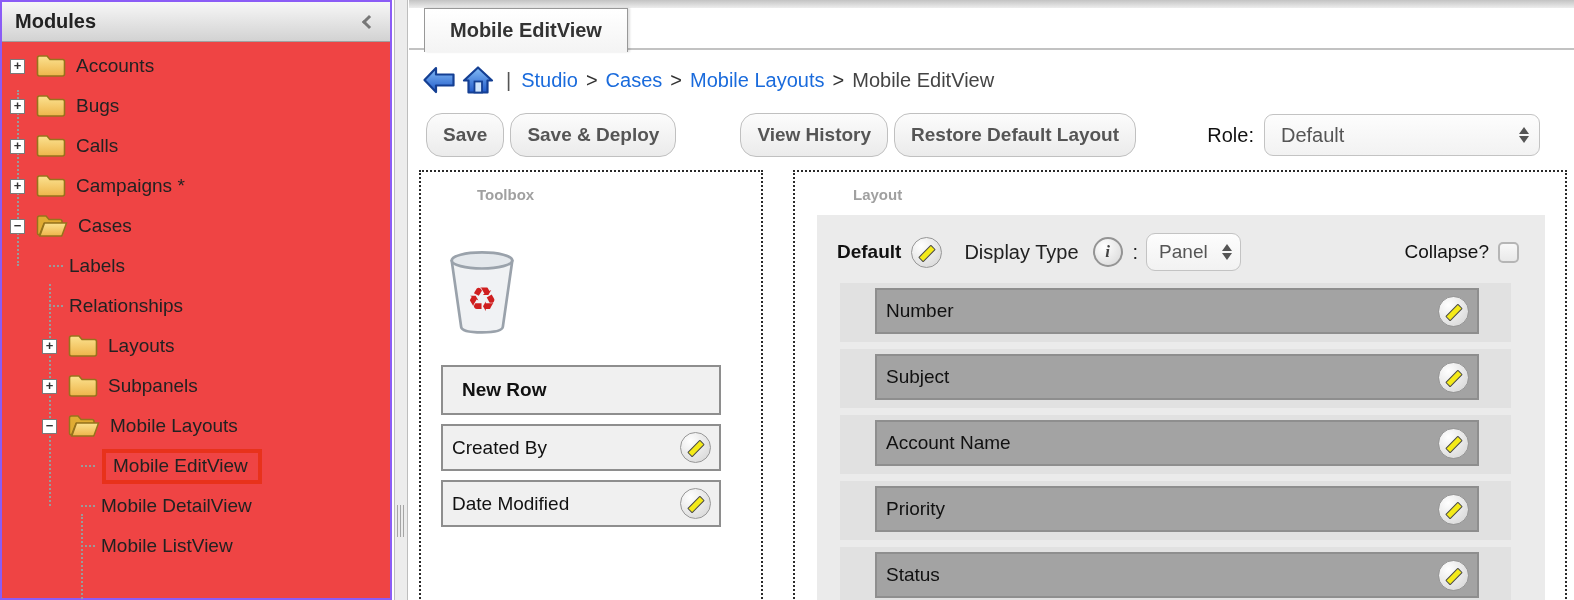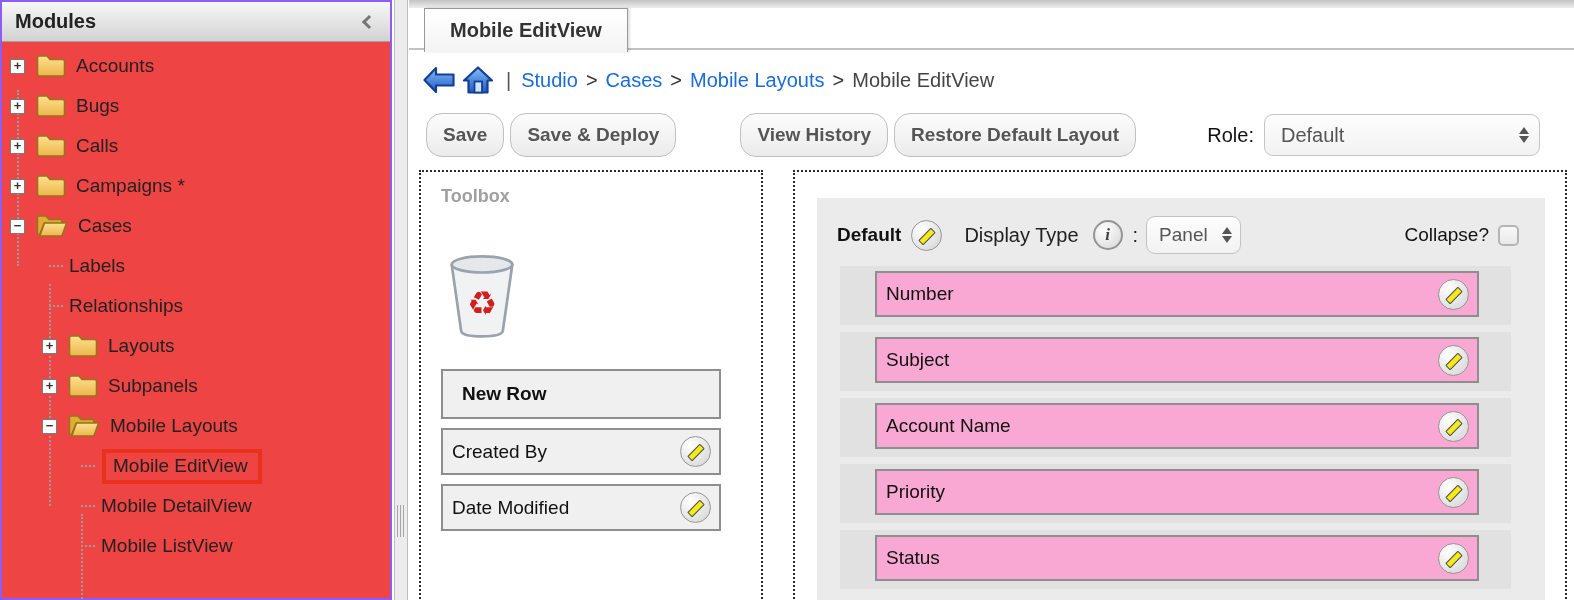--- a/index.html
+++ b/index.html
@@ -67,21 +67,21 @@
   .select { display:flex; align-items:center; border:1px solid #c3c3c3; border-radius:9px;
             background:linear-gradient(#fdfdfd,#f2f2f2); padding:7px 10px 7px 16px;
             font-size:20px; color:#555; cursor:pointer; }
   .select.role { width:276px; }
   .select.small { padding:5px 8px 5px 12px; font-size:19px; }
   .spin { margin-left:auto; display:flex; flex-direction:column; align-items:center; padding-left:14px; }
   .spin .up { width:0; height:0; border:5px solid transparent; border-bottom:7px solid #555; margin-bottom:2px; }
   .spin .dn { width:0; height:0; border:5px solid transparent; border-top:7px solid #555; }
 
   
-  .panel-title { font-size:18px; font-weight:bold; color:#a0a0a0; }
+  .panel-title { font-size:15px; font-weight:bold; color:#a0a0a0;margin-left:36px; }
   .toolbox { position:absolute; left:10px; top:170px; bottom:-10px; width:344px;
              border:2px dotted #2a2a2a; padding:14px 20px; background:#fff; }
   .trash { margin:46px 0 0 2px; cursor:pointer; }
   .tool-items { margin-top:26px; }
   .tool-item { width:280px; background:#f0f0f0; border:2px solid #8e8e8e; margin-bottom:9px;
                display:flex; align-items:center; font-size:19px; color:#111;
                padding:6px 8px 6px 9px; min-height:40px; cursor:grab; }
   .tool-item.newrow { font-weight:bold; min-height:50px; padding-left:19px; }
   .tool-item.filler { min-height:34px; }
   .tool-item .pencil { margin-left:auto; }
@@ -97,21 +97,21 @@
           background:radial-gradient(circle at 35% 30%,#ffffff,#d6d6d6);
           display:flex; align-items:center; justify-content:center;
           font:italic bold 17px "Liberation Serif", serif; color:#444; cursor:pointer; }
   .colon { font-size:20px; color:#222; margin:0 8px 0 10px; }
   .collapse-wrap { margin-left:auto; display:flex; align-items:center; }
   .collapse-label { font-size:19px; color:#111; margin-right:9px; }
   .checkbox { width:21px; height:21px; border:2px solid #b5b5b5; border-radius:5px;
               background:linear-gradient(#f8f8f8,#e9e9e9); cursor:pointer; }
   .bands { padding:0 34px 0 23px; }
   .band { background:#e1e1e1; padding:5px 32px 8px 35px; margin-bottom:7px; }
-  .fbox { background:#f9a8d4; border:2px solid #8e8e8e; min-height:46px; display:flex;
+  .fbox { background:#a3a3a3; border:2px solid #8e8e8e; min-height:46px; display:flex;
           align-items:center; padding:4px 8px 4px 9px; font-size:19px; color:#111; cursor:grab; }
   .fbox .pencil { margin-left:auto; }
 
   .pencil { width:31px; height:31px; border-radius:50%; border:1px solid #979797; flex:0 0 31px;
             background:radial-gradient(circle at 32% 28%,#ffffff,#d2d2d2); position:relative; cursor:pointer; }
   .pencil::before { content:''; position:absolute; left:6px; top:12px; width:16px; height:5px;
                     background:#f4ea18; border:1px solid #4a4a4a; border-radius:1px;
                     transform:rotate(-45deg); }
 </style>
 </head>
@@ -287,20 +287,21 @@
         <span class="pencil"></span>
       </div>
       <div class="tool-item">
         <span>Date Modified</span>
         <span class="pencil"></span>
       </div>
     </div>
   </div>
 
   <div class="layoutp">
+    <div class="panel-title">Layout</div>
     <div class="layout-inner">
       <div class="lheader">
         <span class="lname">Default</span>
         <span class="pencil"></span>
         <span class="dtype">Display Type</span>
         <span class="info">i</span>
         <span class="colon">:</span>
         <div class="select small">
           <span>Panel</span>
           <span class="spin">

